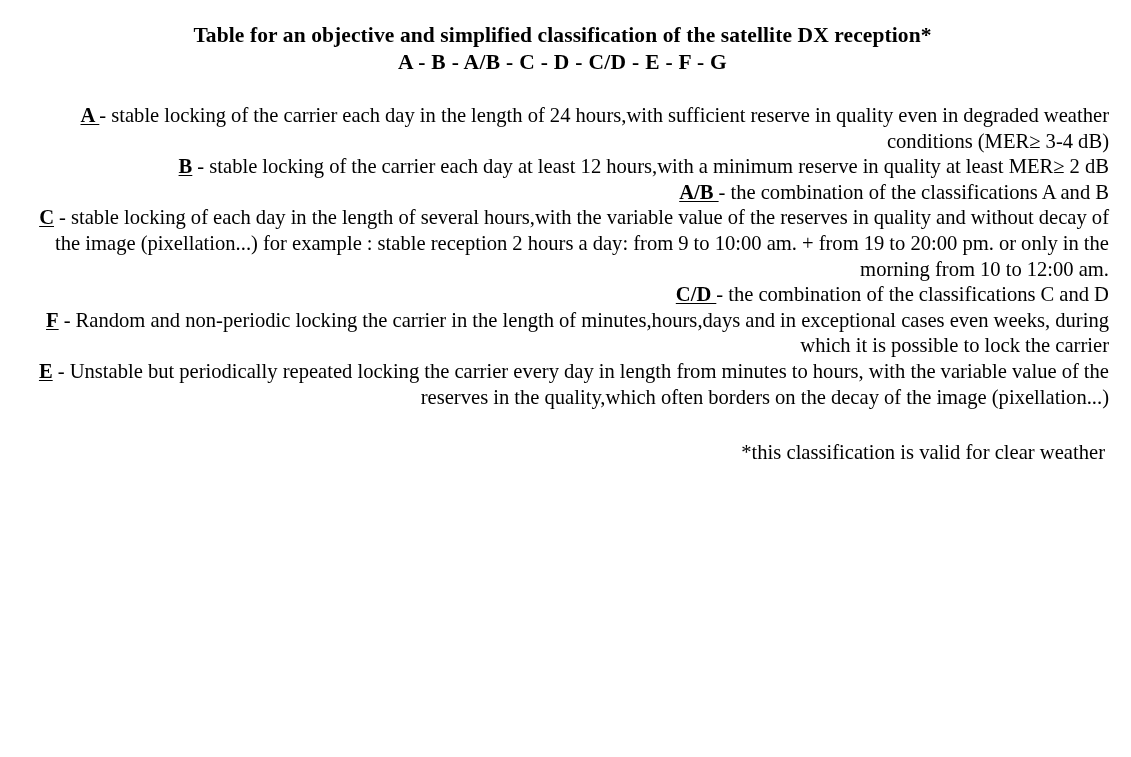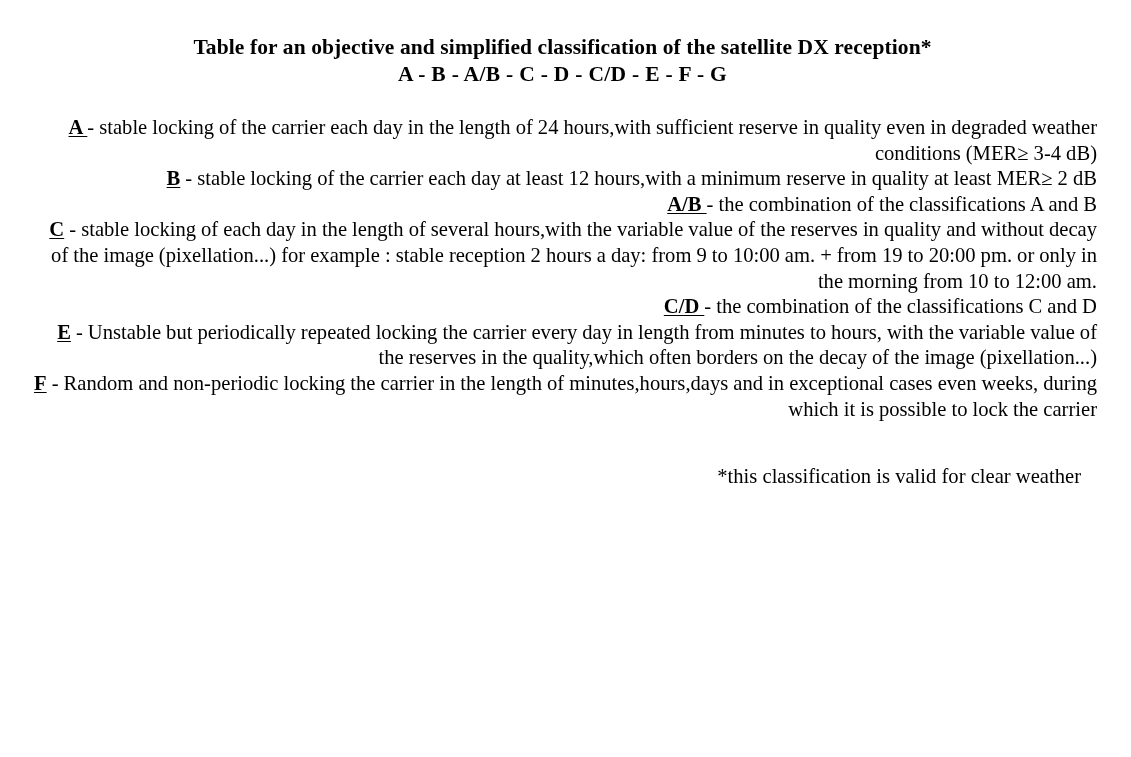--- a/index.html
+++ b/index.html
@@ -14,21 +14,21 @@
     font-family: "Liberation Serif", "DejaVu Serif", serif;
     color: #000000;
     -webkit-font-smoothing: antialiased;
   }
 
   .page {
     position: relative;
     width: 1131px;
     height: 757px;
     box-sizing: border-box;
-    padding: 12px;
+    padding: 0;
   }
 
   
   .title-block {
     text-align: center;
     padding-top: 22px;
     padding-left: 18px;
     padding-right: 24px;
   }
   .title-line {
@@ -75,21 +75,21 @@
 
   .entry-text {
     white-space: normal;
   }
 
   .spacer {
     height: 25.6px;
   }
 
   .footnote {
-    margin: 16px;
+    margin: 4px;
     padding: 0;
     font-size: 20.6px;
     line-height: 25.6px;
   }
 </style>
 </head>
 <body>
 
 <div class="page">
 
@@ -104,23 +104,23 @@
 
     <p class="entry"><span class="entry-label">B</span><span class="entry-text"> - stable locking of the carrier each day at least 12 hours,with a minimum reserve in quality at least MER≥ 2 dB</span></p>
 
     <p class="entry"><span class="entry-label">A/B </span><span class="entry-text">- the combination of the classifications A and B</span></p>
 
     <p class="entry"><span class="entry-label">C</span><span class="entry-text"> - stable locking of each day in the length of several hours,with the variable value of the reserves in quality and without decay of the image (pixellation...) for example : stable reception 2 hours a day: from 9 to 10:00 am. + from 19 to 20:00 pm. or only in the morning from 10 to 12:00 am.</span></p>
 
 
     <p class="entry"><span class="entry-label">C/D </span><span class="entry-text">- the combination of the classifications C and D</span></p>
 
+    <p class="entry"><span class="entry-label">F</span><span class="entry-text"> - Random and non-periodic locking the carrier in the length of minutes,hours,days and in exceptional cases even weeks, during which it is possible to lock the carrier</span></p>
+
     <p class="entry"><span class="entry-label">E</span><span class="entry-text"> - Unstable but periodically repeated locking the carrier every day in length from minutes to hours, with the variable value of the reserves in the quality,which often borders on the decay of the image (pixellation...)</span></p>
-
-    <p class="entry"><span class="entry-label">F</span><span class="entry-text"> - Random and non-periodic locking the carrier in the length of minutes,hours,days and in exceptional cases even weeks, during which it is possible to lock the carrier</span></p>
 
 
     <div class="spacer"></div>
 
     <p class="footnote">*this classification is valid for clear weather</p>
 
   </div>
 
 </div>
 

